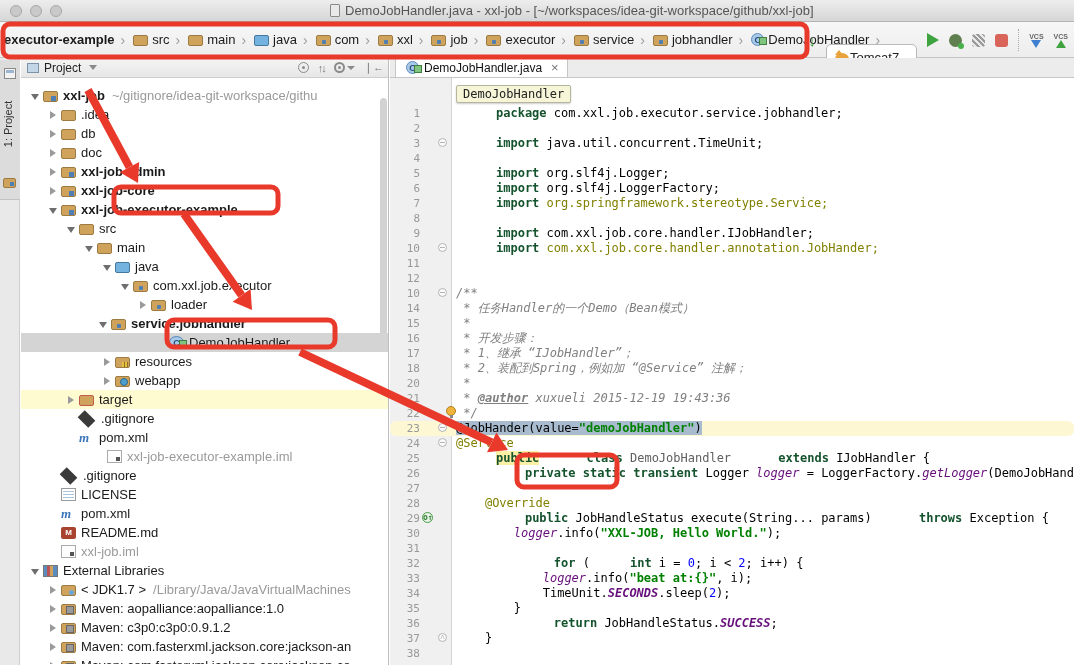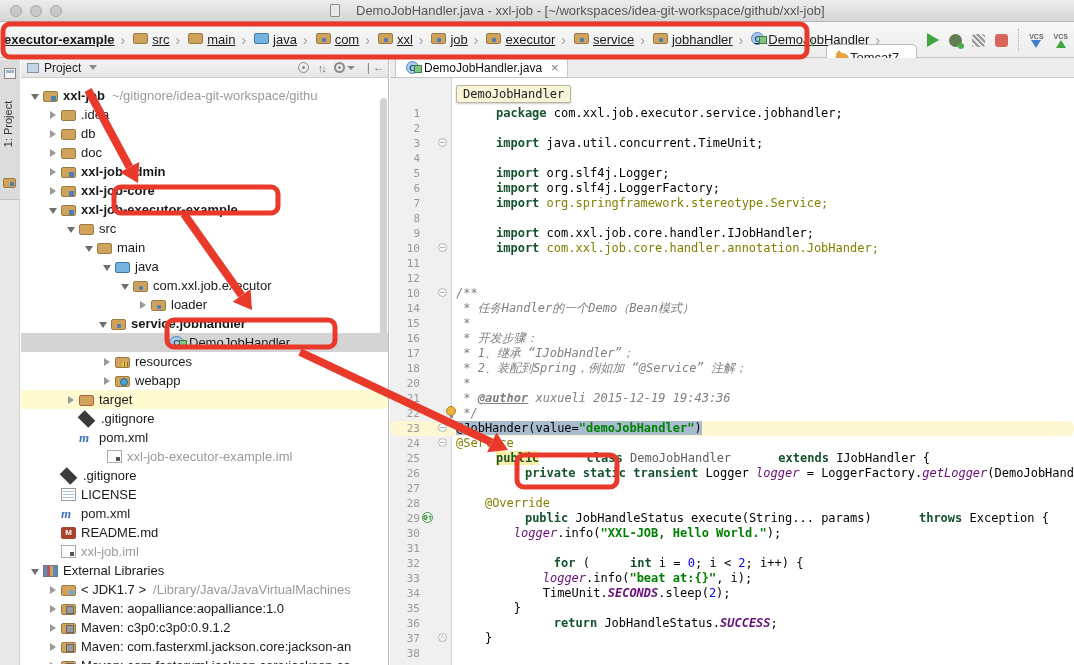--- a/index.html
+++ b/index.html
@@ -6,29 +6,29 @@
   html,body { width:1074px; height:665px; overflow:hidden; }
   body { font-family:"Liberation Sans", sans-serif; background:#fff; position:relative; }
 
   
   .titlebar { position:absolute; left:0; top:0; width:1074px; height:22px;
     background:linear-gradient(#ededed,#d6d6d6); border-bottom:1px solid #b4b4b4;
     display:flex; align-items:center; }
   .lights { display:flex; gap:8px; margin-left:10px; }
   .light { width:12px; height:12px; border-radius:50%; background:#c9c9c9; border:1px solid #a7a7a7; }
   .title-text { position:absolute; left:330px; top:3px; font-size:13px; color:#555;
-    display:flex; align-items:center; gap:16px; white-space:nowrap; }
+    display:flex; align-items:center; gap:5px; white-space:nowrap; }
   .doc-ic { width:10px; height:13px; border:1px solid #8a8a8a; background:#e9e9e9; border-radius:1px; }
 
   
   .navbar { position:absolute; left:0; top:22px; width:1074px; height:36px;
     background:linear-gradient(#f7f7f7,#ededed); border-bottom:1px solid #c4c4c4;
     display:flex; align-items:center; font-size:13px; color:#222; }
   .crumbs { display:flex; align-items:center; white-space:nowrap; padding-left:2px; }
-  .crumb { display:flex; align-items:flex-start; gap:4px; padding:2px 2px; cursor:default;text-decoration:underline; }
+  .crumb { display:flex; align-items:center; gap:4px; padding:2px 2px; cursor:default; }
   .crumb .lbl { color:#1a1a1a; }
   .crumb.first .lbl { font-weight:bold; }
   .crumb-sep { color:#9a9a9a; margin:0 4px; font-size:14px; }
   .nav-right { position:absolute; right:6px; top:3px; display:flex; align-items:center; gap:10px; height:30px; }
   .godown { color:#3f9e3f; font-size:15px; font-weight:bold; }
   .combo { display:flex; align-items:flex-end; gap:1px; background:#fff; border:1px solid #b9b9b9;
     border-radius:5px; padding:2px 8px; height:24px; font-size:13px; color:#222;margin-top:32px; }
   .caret-down { width:0; height:0; border-left:4px solid transparent; border-right:4px solid transparent; border-top:5px solid #8a8a8a; }
   .ic-cat { width:14px; height:12px; background:#e8a33c; border-radius:50% 50% 40% 40%; position:relative; }
   .ic-cat::before { content:""; position:absolute; left:0; top:-3px; border-left:4px solid transparent; border-right:4px solid transparent; border-bottom:5px solid #e8a33c; }

